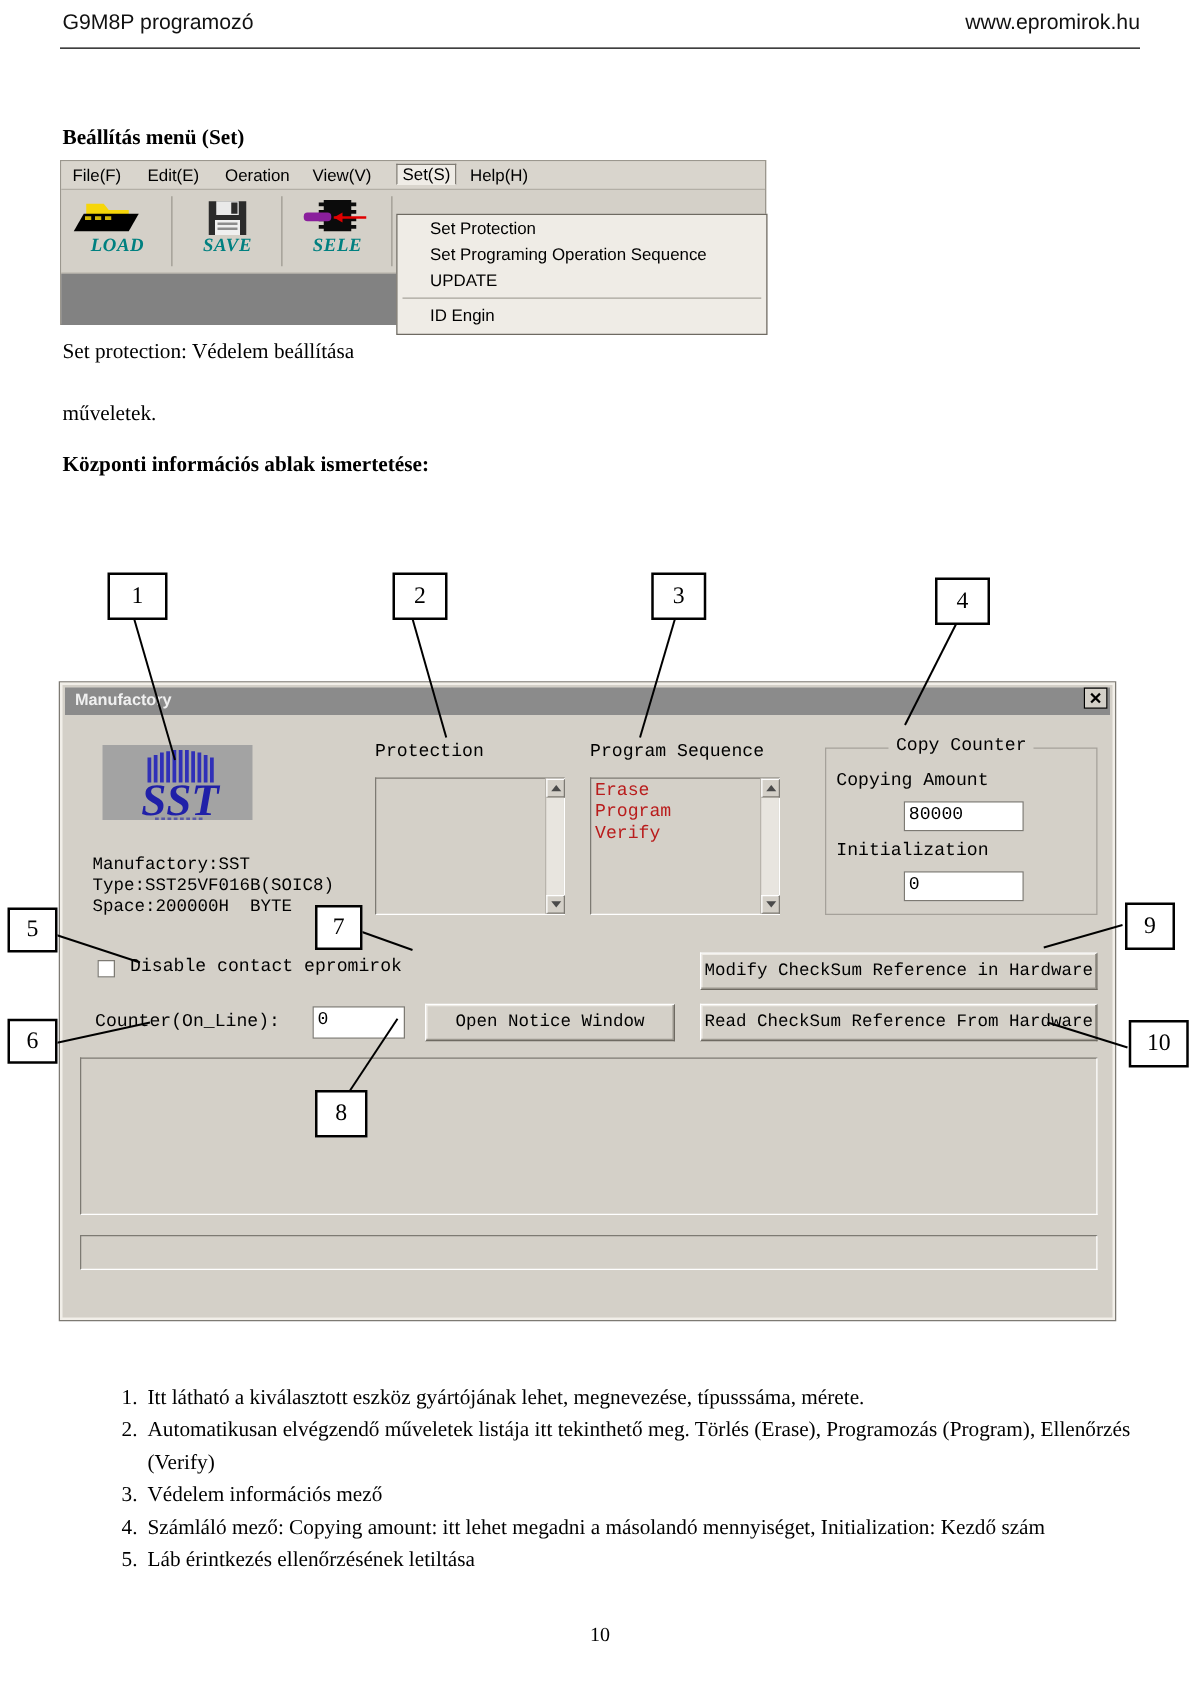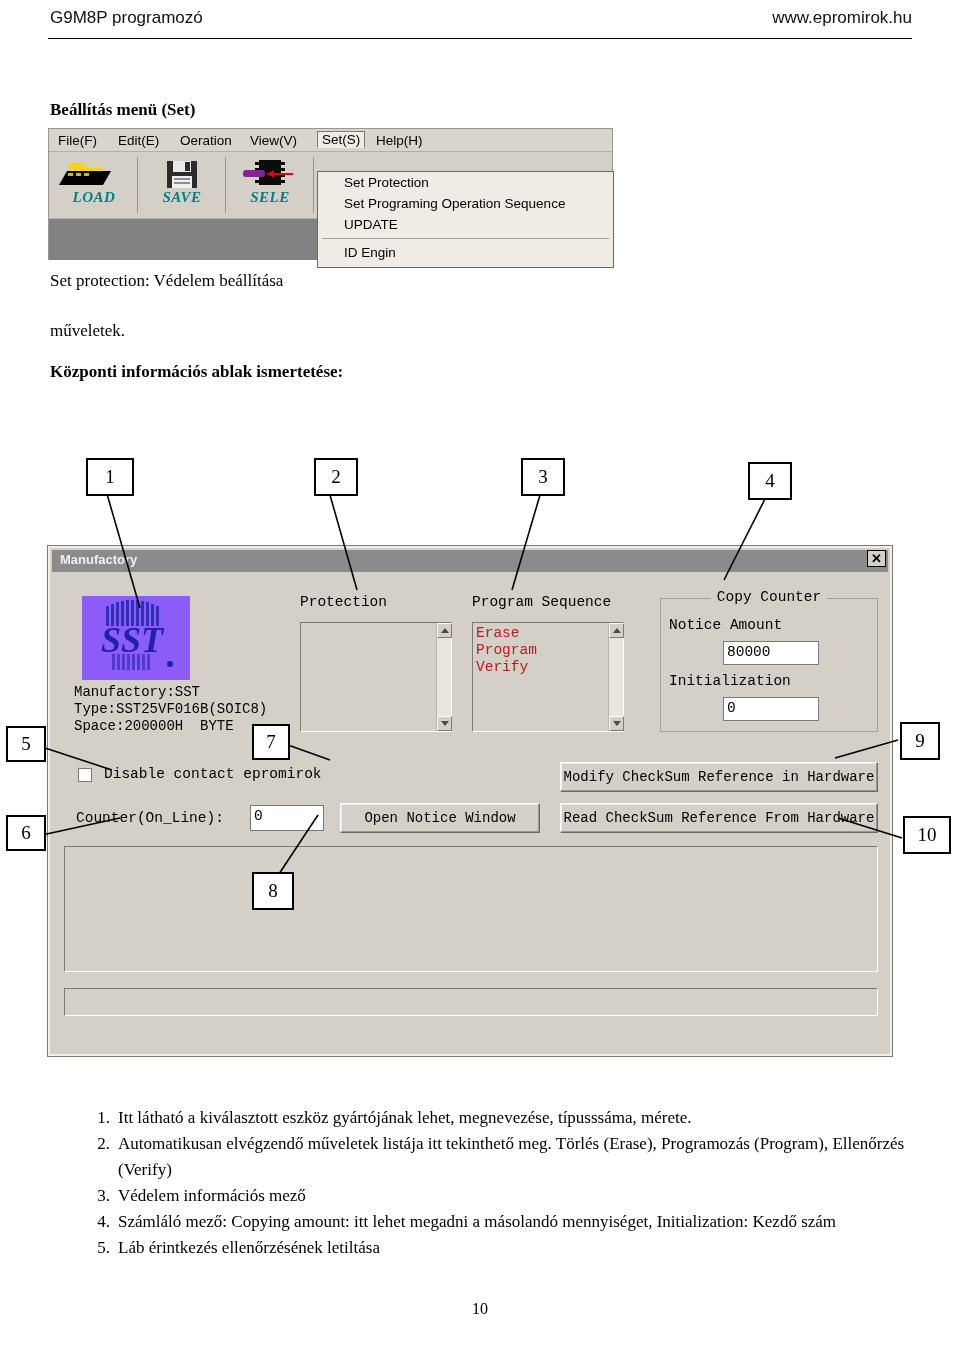--- a/index.html
+++ b/index.html
@@ -47,21 +47,21 @@
   
   .dlg{position:absolute;left:48px;top:546px;width:844px;height:510px;background:#d4d0c8;border:2px solid #f2efe9;box-sizing:border-box;
        box-shadow:0 0 0 1px #7d7a73;}
   .dlg-title{position:absolute;left:2px;top:2px;right:2px;height:22px;background:#8b8b8b;}
   .dlg-title span{position:absolute;left:8px;top:2px;font-family:"Liberation Sans",sans-serif;font-weight:bold;font-size:13px;color:#f0f0f0;}
   .dlg-close{position:absolute;right:4px;top:2px;width:19px;height:17px;background:#d4d0c8;border:1px solid #000;box-sizing:border-box;
              font-family:"Liberation Sans",sans-serif;font-size:13px;font-weight:bold;line-height:15px;text-align:center;color:#000;}
 
   .dlg-body{position:absolute;left:2px;top:26px;right:2px;bottom:2px;}
 
-  .logo{position:absolute;left:30px;top:22px;width:108px;height:84px;background:#8b5cf6;overflow:hidden;}
+  .logo{position:absolute;left:30px;top:22px;width:108px;height:60px;background:#a3a3a3;overflow:hidden;padding-left:12px;}
   .devinfo{position:absolute;left:22px;top:110px;font-family:"Liberation Mono",monospace;font-size:14px;color:#000;line-height:17px;white-space:pre;}
 
   .fld-label{position:absolute;font-family:"Liberation Mono",monospace;font-size:14.5px;color:#000;white-space:nowrap;}
 
   .listbox{position:absolute;background:#d4d0c8;border:2px inset #ffffff;box-sizing:border-box;
            border-top:1px solid #7d7a73;border-left:1px solid #7d7a73;border-right:1px solid #ffffff;border-bottom:1px solid #ffffff;}
   .lb-inner{position:absolute;left:0;top:0;right:15px;bottom:0;overflow:hidden;
             font-family:"Liberation Mono",monospace;font-size:14.5px;color:#b91c1c;line-height:17px;padding:2px 0 0 3px;box-sizing:border-box;}
   .sb{position:absolute;right:0;top:0;width:15px;bottom:0;background:#e8e5df;border-left:1px solid #b8b4ac;box-sizing:border-box;}
   .sb-btn{position:absolute;left:0;width:15px;height:15px;background:#d4d0c8;border:1px solid #ffffff;border-right-color:#7d7a73;border-bottom-color:#7d7a73;box-sizing:border-box;}
@@ -281,21 +281,21 @@
               <i class="sb-tri u"></i>
             </div>
           <div class="sb-btn dn">
               <i class="sb-tri d"></i>
             </div>
         </div>
       </div>
 
       <div class="group" style="left:608px;top:24px;width:218px;height:134px;">
         <div class="group-cap">Copy Counter</div>
-        <div class="fld-label" style="left:8px;top:18px;">Notice Amount</div>
+        <div class="fld-label" style="left:8px;top:18px;">Copying Amount</div>
         <div class="txtfield" style="left:62px;top:42px;width:96px;height:24px;">80000</div>
         <div class="fld-label" style="left:8px;top:74px;">Initialization</div>
         <div class="txtfield" style="left:62px;top:98px;width:96px;height:24px;">0</div>
       </div>
 
       <div class="chk" style="left:26px;top:194px;"></div>
       <div class="fld-label" style="left:52px;top:192px;">Disable contact epromirok</div>
 
       <div class="fld-label" style="left:24px;top:236px;">Counter(On_Line):</div>
       <div class="txtfield" style="left:198px;top:231px;width:74px;height:26px;">0</div>

